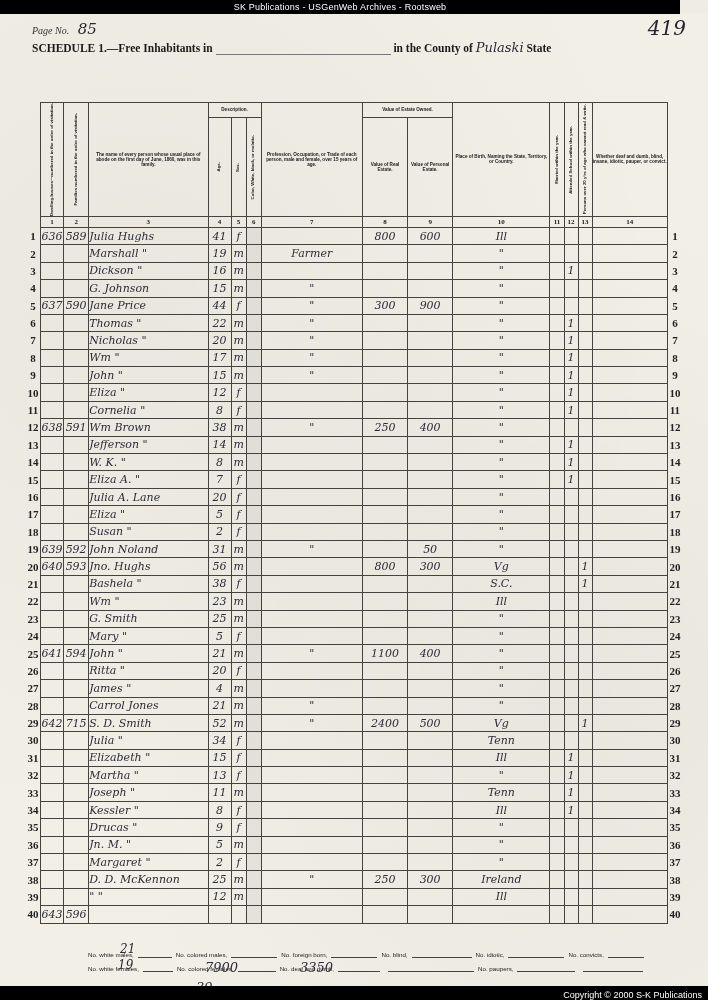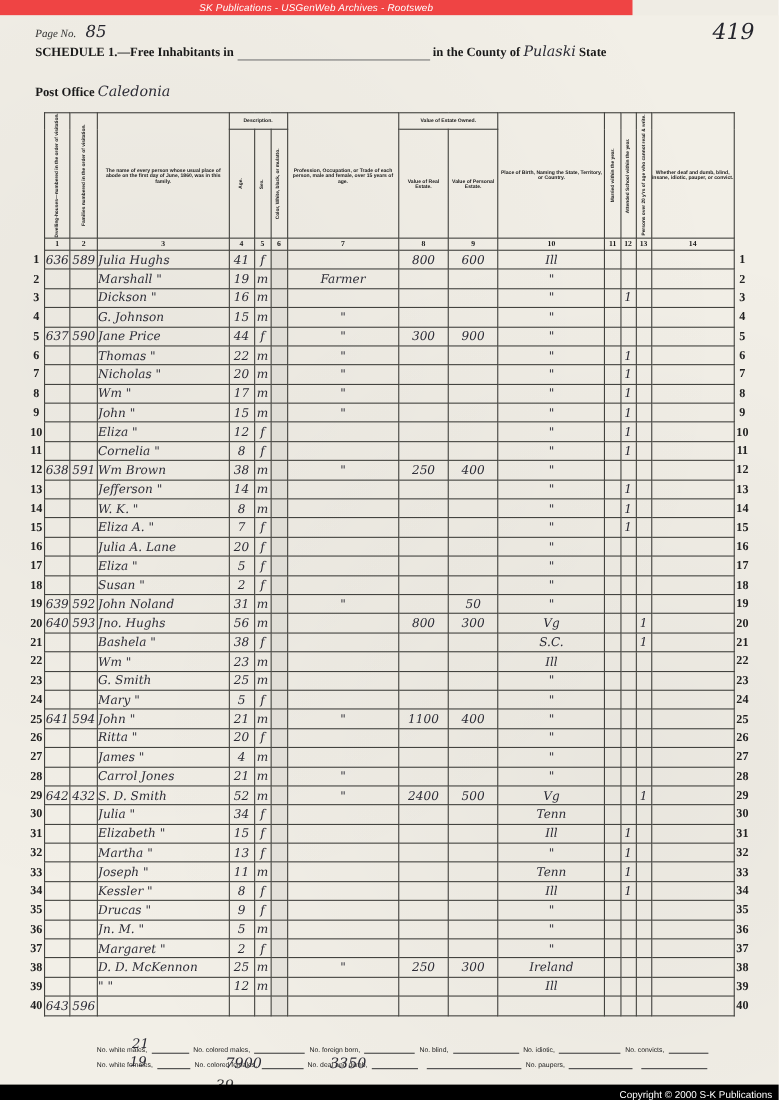--- a/index.html
+++ b/index.html
@@ -1,19 +1,19 @@
 <!DOCTYPE html>
 <html><head>
 <meta charset="utf-8">
 <style>
   html,body{margin:0;padding:0;background:#fff;}
   body{width:708px;height:1000px;font-family:"Liberation Serif",serif;color:#1a1a1a;position:relative;overflow:hidden;}
   .page{position:relative;width:708px;height:1000px;background:#efece4;}
   
-  .topbar{position:absolute;top:0;left:0;width:575px;height:14px;background:#ef4444;color:#fff;font-family:"Liberation Sans",sans-serif;font-size:9px;display:flex;align-items:center;justify-content:center;letter-spacing:.2px;font-style:italic;}
+  .topbar{position:absolute;top:0;left:0;width:680px;height:14px;background:#000000;color:#fff;font-family:"Liberation Sans",sans-serif;font-size:9px;display:flex;align-items:center;justify-content:center;letter-spacing:.2px;}
   .bottombar{position:absolute;bottom:0;left:0;width:708px;height:14px;background:#000;color:#fff;font-family:"Liberation Sans",sans-serif;font-size:9px;display:flex;align-items:flex-end;justify-content:flex-end;padding-right:6px;box-sizing:border-box;}
   .sheet{position:absolute;top:14px;left:0;width:708px;height:972px;background:#f2efe7;
     background-image:radial-gradient(circle at 20% 30%, rgba(0,0,0,0.035), transparent 60%),
                      radial-gradient(circle at 80% 70%, rgba(0,0,0,0.04), transparent 55%);
   }
   .hand{font-family:"DejaVu Serif",serif;font-style:italic;color:#2a2a33;}
   
   .pageno{position:absolute;left:32px;top:6px;font-size:10px;font-style:italic;color:#333;}
   .pageno .val{font-size:15px;font-style:italic;margin-left:6px;color:#26262e;}
   .folio{position:absolute;right:22px;top:2px;font-size:20px;font-style:italic;color:#26262e;}
@@ -76,24 +76,20 @@
 
     <div class="schedline">
       <span>SCHEDULE 1.—Free Inhabitants in</span>
       <span class="rule" style="width:175px"></span>
       <span>in the County of</span>
       <span class="hw">Pulaski</span>
       <span>State</span>
     </div>
 
 
-    <div class="ln3">
-      <span>Post Office</span>
-      <span class="hw">Caledonia</span>
-    </div>
 
     <table class="census">
       <tbody>
           <tr class="hdr">
         <td class="rn" rowspan="2" style="border:none"></td>
         <td class="c-dwell" rowspan="2">
               <div class="vert">Dwelling-houses—numbered in the order of visitation.</div>
             </td>
         <td class="c-fam" rowspan="2">
               <div class="vert">Families numbered in the order of visitation.</div>
@@ -648,21 +644,21 @@
             <td class="cell ctr">"</td>
             <td class="cell ctr"></td>
             <td class="cell ctr"></td>
             <td class="cell ctr"></td>
             <td class="cell ctr"></td>
             <td class="rn" style="border: none;">28</td>
           </tr>
           <tr class="drow">
             <td class="rn" style="border: none;">29</td>
             <td class="cell ctr">642</td>
-            <td class="cell ctr">432</td>
+            <td class="cell ctr">715</td>
             <td class="cell">S. D. Smith</td>
             <td class="cell ctr">52</td>
             <td class="cell ctr">m</td>
             <td class="cell ctr shade"></td>
             <td class="cell ctr">"</td>
             <td class="cell ctr">2400</td>
             <td class="cell ctr">500</td>
             <td class="cell ctr">Vg</td>
             <td class="cell ctr"></td>
             <td class="cell ctr"></td>

